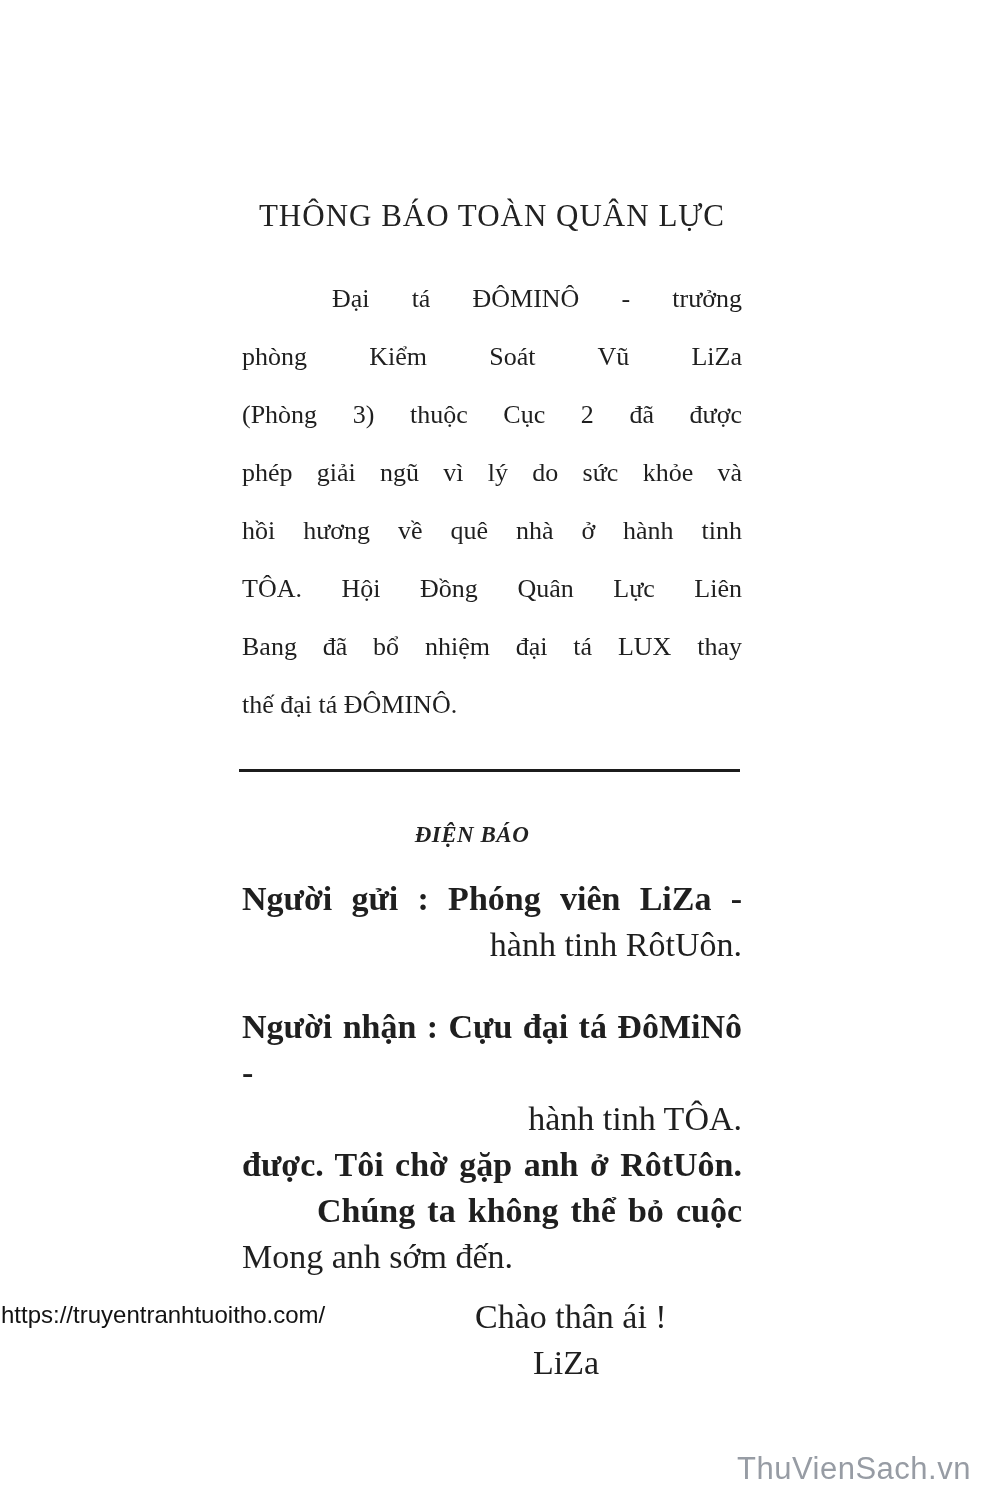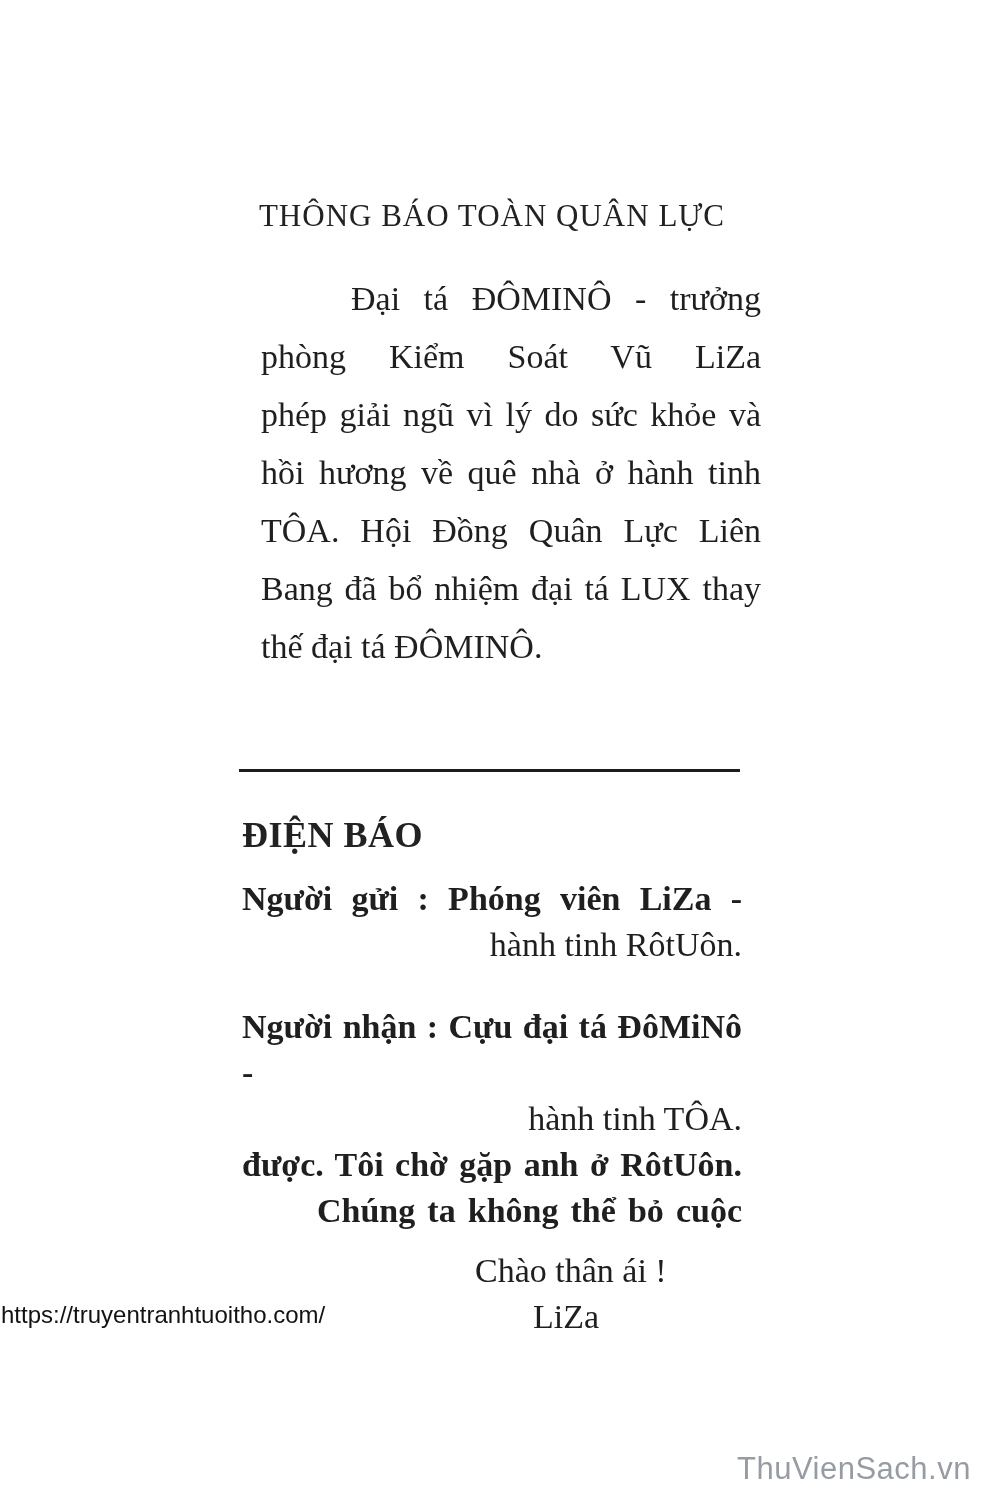--- a/index.html
+++ b/index.html
@@ -15,45 +15,46 @@
   .notice-title{
     position:absolute;left:242px;top:196px;width:500px;
     text-align:center;
     font-size:31px;line-height:40px;
     letter-spacing:1px;
     color:#222;
     white-space:nowrap;
   }
   .notice-body{
     position:absolute;left:242px;top:270px;width:500px;
-    font-size:34px;line-height:58px;margin-left:19px;
+    font-size:26px;line-height:58px;
   }
   .nline{
     text-align:justify;
   }
   .nline.jl{
     text-align-last:justify;
   }
   .nline.first{
     padding-left:90px;
   }
   .nline.last{
     text-align:right;text-align-last:left;
   }
   .divider{
     position:absolute;left:239px;top:769px;width:501px;height:3px;
     background:#1c1c1c;
   }
   
   .telegram-title{
     position:absolute;left:242px;top:815px;width:500px;
-    padding-right:40px;box-sizing:border-box;
-    font-size:36px;line-height:40px;font-weight:700;
+    text-align:center;padding-right:40px;box-sizing:border-box;
+    font-size:23px;line-height:40px;font-weight:700;
     letter-spacing:0.5px;color:#222;
     white-space:nowrap;
+    font-style:italic;
   }
   .telegram-body{
     position:absolute;left:242px;top:876px;width:500px;
     font-size:34px;line-height:46px;
   }
   .tline{text-align:left;}
   .tline.jl{text-align:justify;text-align-last:justify;font-weight:bold;}
   .tline.right{text-align:right;}
   .tline.gap{margin-top:36px;}
   .tline.indent{padding-left:75px;box-sizing:border-box;}
@@ -79,38 +80,40 @@
 </head>
 <body>
 
 <div class="sheet">
 
   <div class="notice-title">THÔNG BÁO TOÀN QUÂN LỰC</div>
 
   <div class="notice-body">
     <div class="nline jl first">Đại tá ĐÔMINÔ - trưởng</div>
     <div class="nline jl">phòng Kiểm Soát Vũ LiZa</div>
+    <div class="nline jl">(Phòng 3) thuộc Cục 2 đã được</div>
     <div class="nline jl">phép giải ngũ vì lý do sức khỏe và</div>
     <div class="nline jl">hồi hương về quê nhà ở hành tinh</div>
     <div class="nline jl">TÔA. Hội Đồng Quân Lực Liên</div>
     <div class="nline jl">Bang đã bổ nhiệm đại tá LUX thay</div>
     <div class="nline last">thế đại tá ĐÔMINÔ.</div>
   </div>
 
   <div class="divider"></div>
 
   <div class="telegram-title">ĐIỆN BÁO</div>
 
   <div class="telegram-body">
     <div class="tline jl">Người gửi : Phóng viên LiZa -</div>
     <div class="tline right">hành tinh RôtUôn.</div>
     <div class="tline jl gap">Người nhận : Cựu đại tá ĐôMiNô -</div>
     <div class="tline right">hành tinh TÔA.</div>
     <div class="tline jl">được. Tôi chờ gặp anh ở RôtUôn.</div>
     <div class="tline jl indent">Chúng ta không thể bỏ cuộc</div>
+    <div class="tline">Mong anh sớm đến.</div>
     <div class="tline closing">Chào thân ái !</div>
     <div class="tline signature">LiZa</div>
   </div>
 
   <div class="wm-url">https://truyentranhtuoitho.com/</div>
 
   <div class="wm-logo">ThuVienSach.vn</div>
 
 </div>
 

